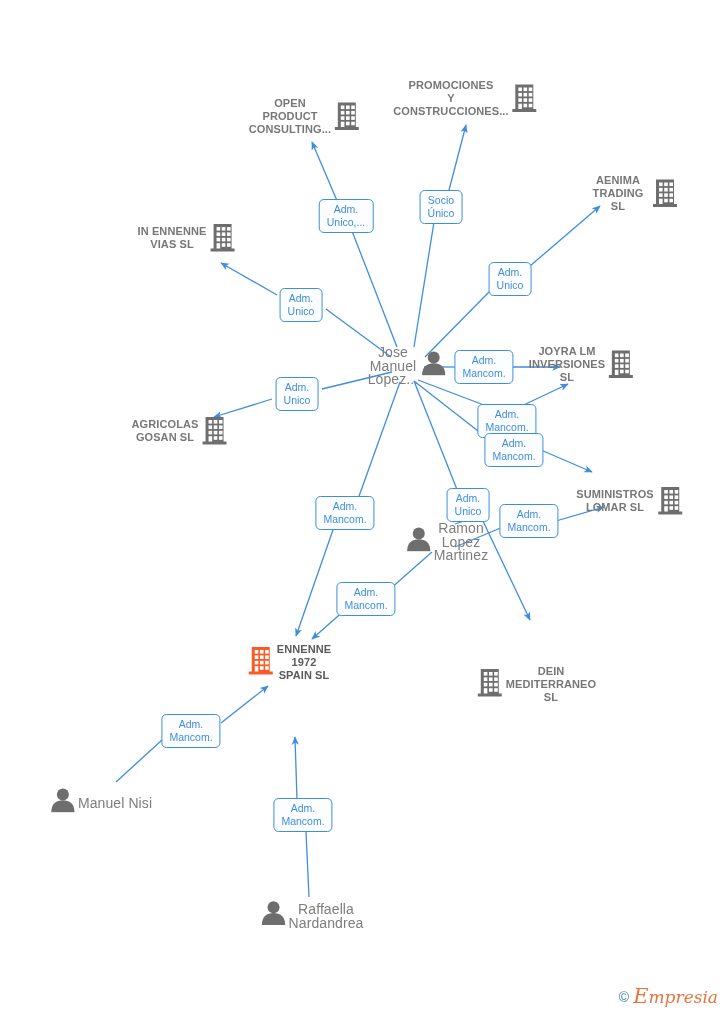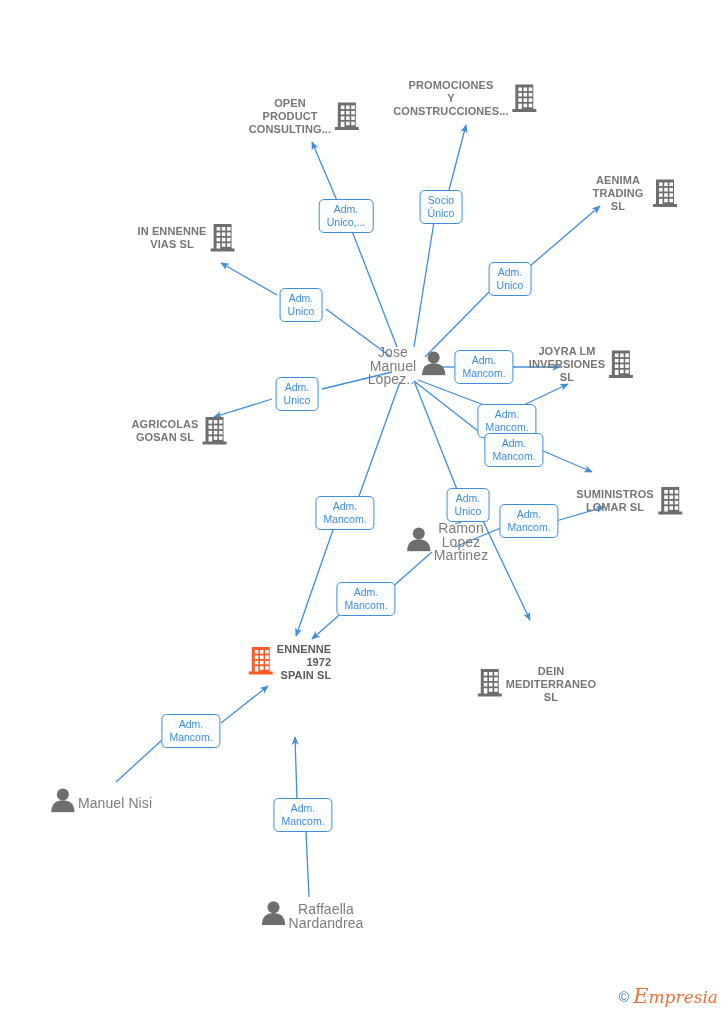--- a/index.html
+++ b/index.html
@@ -5,21 +5,21 @@
   html,body{margin:0;padding:0;background:#ffffff;}
   body{font-family:"Liberation Sans",sans-serif;}
   #graph{position:relative;width:728px;height:1015px;background:#fff;overflow:hidden;}
   #edges{position:absolute;left:0;top:0;width:728px;height:1015px;}
   .node{position:absolute;transform:translate(-50%,-50%);display:flex;align-items:center;}
   .node .glyph{display:block;}
   .node .caption{font-size:11px;line-height:13px;font-weight:bold;color:#777777;text-align:center;white-space:pre-line;letter-spacing:.1px;}
   .node.company-top .caption{order:-1;margin-bottom:2px;}
   .node.company-bottom .caption{margin-top:1px;}
   .node.person .caption{font-weight:normal;color:#7d7d7d;font-size:14px;line-height:13.5px;margin-top:2px;}
-  .node.focus .caption{color:#5a5a5a;text-align:right;}
+  .node.focus .caption{color:#5a5a5a;}
   .edge-label{position:absolute;transform:translate(-50%,-50%);
     border:1.3px solid #3f8ede;border-radius:5px;background:#fcfdff;
     color:#3f8ede;font-size:10.5px;line-height:12.5px;text-align:center;
     padding:3px 7px 4px;white-space:pre-line;box-sizing:border-box;}
   .wm{position:absolute;right:10px;bottom:9px;display:flex;align-items:center;gap:4px;}
   .wm .c{color:#3f7fa8;font-size:14px;line-height:14px;}
   .wm .brand{font-family:"DejaVu Serif",serif;font-style:italic;font-size:17px;color:#e8733f;line-height:17px;text-align:right;}
   .wm .brand .cap{font-size:21px;}
 </style>
 </head>

